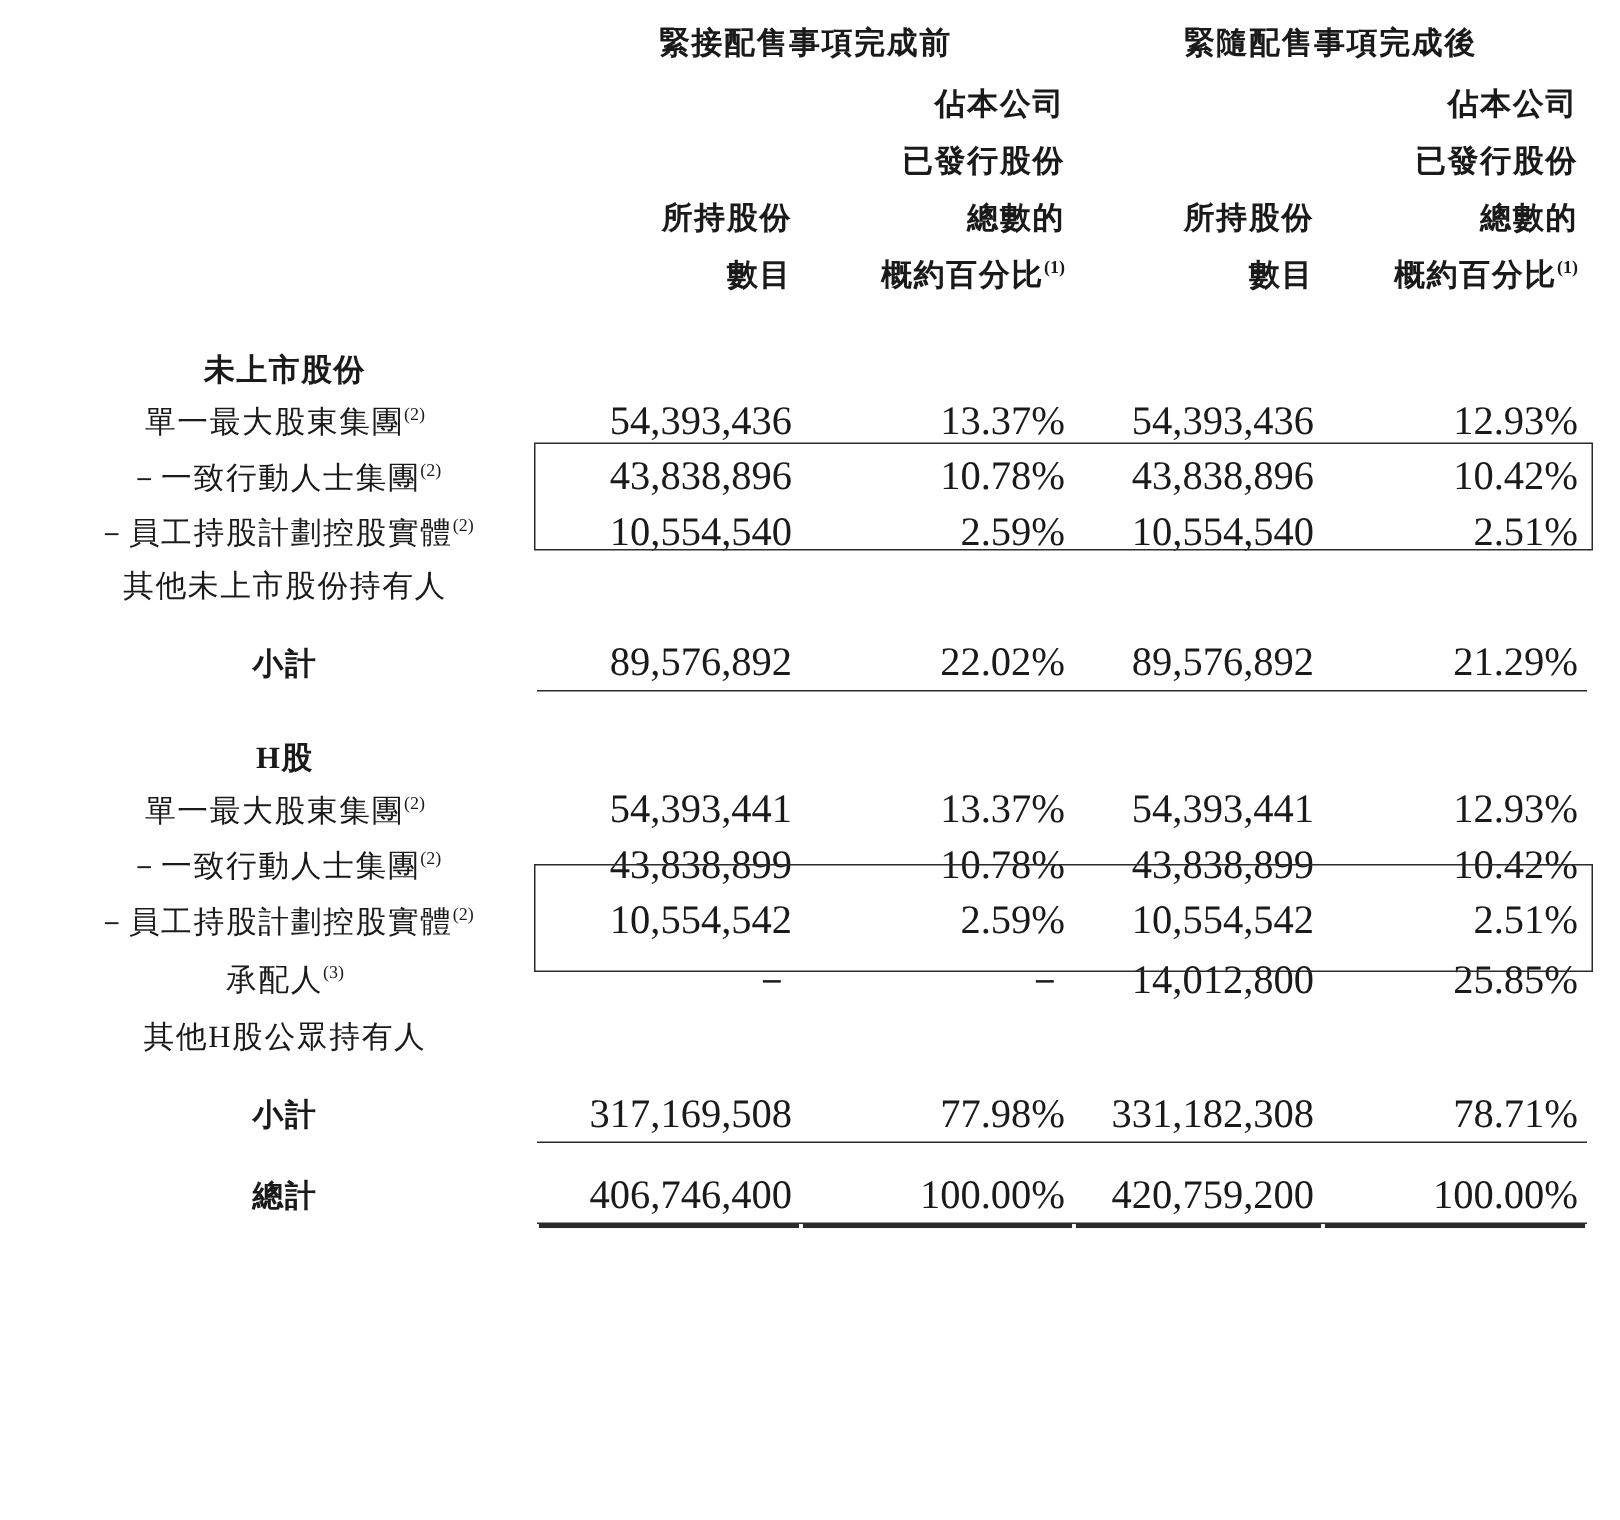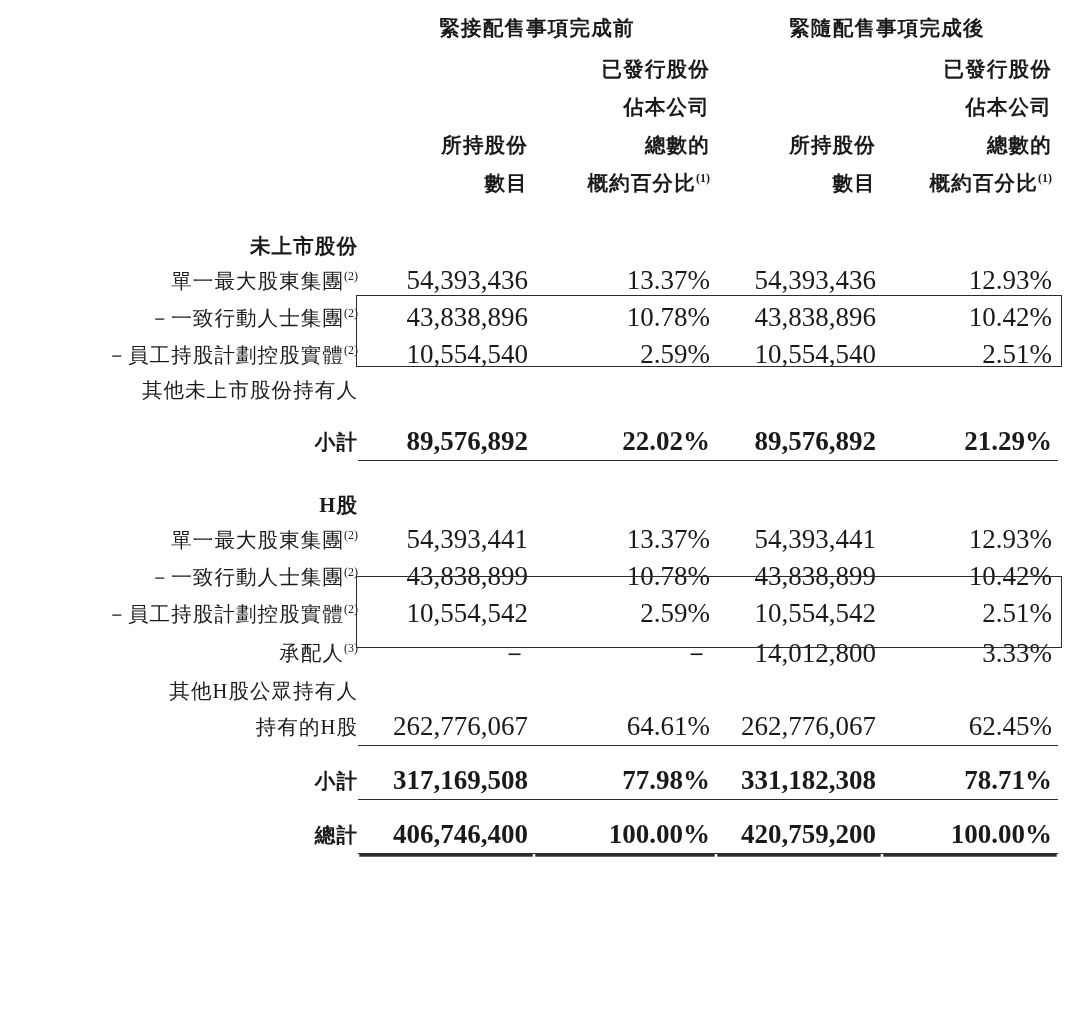--- a/index.html
+++ b/index.html
@@ -53,35 +53,35 @@
   .hdr-line td.blank { padding: 0; }
   .sup {
     font-size: 12px;
     vertical-align: super;
     letter-spacing: 0;
   }
 
   
   td.label {
     font-size: 20.5px;
-    text-align: right;
+    text-align: center;
     padding: 3px 0 3px 0;
     letter-spacing: 1.1px;
     white-space: nowrap;
   }
   td.label.bold { font-weight: bold; }
   td.label.indent { padding-left: 24px; }
   td.num {
     font-size: 27px;
     text-align: right;
     padding: 3px 6px 3px 0;
     white-space: nowrap;
     font-family: "Liberation Serif", "DejaVu Serif", serif;
   }
-  td.num.bold { font-weight: bold; margin-top: 30px; }
+  td.num.bold { font-weight: normal; margin-top: 30px; }
 
   tr.section-head td { padding-top: 14px; padding-bottom: 2px; }
   tr.spacer td { height: 16px; padding: 0; font-size: 0; line-height: 0; }
   td.rule-bot { border-bottom: 1.3px solid #2b2b2b; }
   td.dbl-bot {
     border-bottom: 1.3px solid #2b2b2b;
     box-shadow: 0 4px 0 -1.3px #2b2b2b;
   }
 
   
@@ -114,31 +114,31 @@
 
       <tr class="hdr-group">
         <td class="blank"></td>
         <td colspan="2">緊接配售事項完成前</td>
         <td colspan="2">緊隨配售事項完成後</td>
       </tr>
 
       <tr class="hdr-line">
         <td class="blank"></td>
         <td></td>
+        <td>佔本公司</td>
+        <td></td>
+        <td>佔本公司</td>
+      </tr>
+
+      <tr class="hdr-line">
+        <td class="blank"></td>
+        <td></td>
         <td>已發行股份</td>
         <td></td>
         <td>已發行股份</td>
-      </tr>
-
-      <tr class="hdr-line">
-        <td class="blank"></td>
-        <td></td>
-        <td>佔本公司</td>
-        <td></td>
-        <td>佔本公司</td>
       </tr>
 
       <tr class="hdr-line">
         <td class="blank"></td>
         <td>所持股份</td>
         <td>總數的</td>
         <td>所持股份</td>
         <td>總數的</td>
       </tr>
 
@@ -241,38 +241,31 @@
         <td class="num">2.59%</td>
         <td class="num">10,554,542</td>
         <td class="num">2.51%</td>
       </tr>
 
       <tr>
         <td class="label"><span>承配人</span><span class="sup">(3)</span></td>
         <td class="num">－</td>
         <td class="num">－</td>
         <td class="num">14,012,800</td>
-        <td class="num">3.33%</td>
+        <td class="num">25.85%</td>
       </tr>
 
       <tr>
         <td class="label"><span>其他H股公眾持有人</span></td>
         <td class="num"></td>
         <td class="num"></td>
         <td class="num"></td>
         <td class="num"></td>
       </tr>
 
-      <tr>
-        <td class="label indent"><span>持有的H股</span></td>
-        <td class="num rule-bot">262,776,067</td>
-        <td class="num rule-bot">64.61%</td>
-        <td class="num rule-bot">262,776,067</td>
-        <td class="num rule-bot">62.45%</td>
-      </tr>
 
       <tr class="spacer">
           <td colspan="5"></td>
         </tr>
 
       <tr>
         <td class="label bold">小計</td>
         <td class="num bold rule-bot">317,169,508</td>
         <td class="num bold rule-bot">77.98%</td>
         <td class="num bold rule-bot">331,182,308</td>

